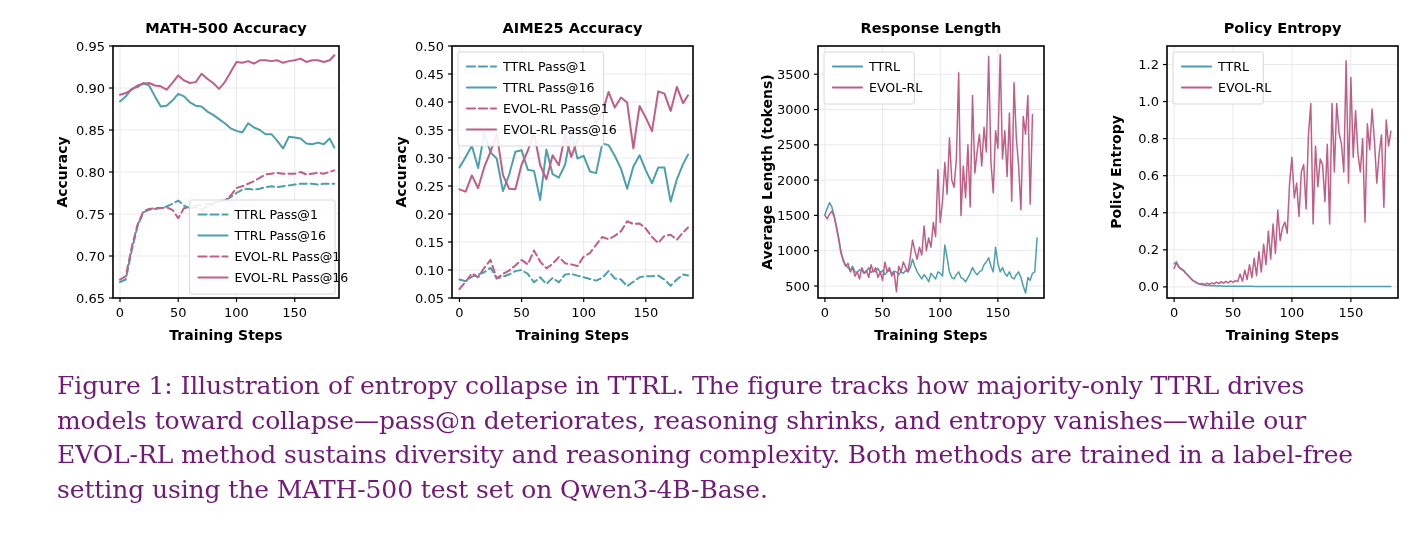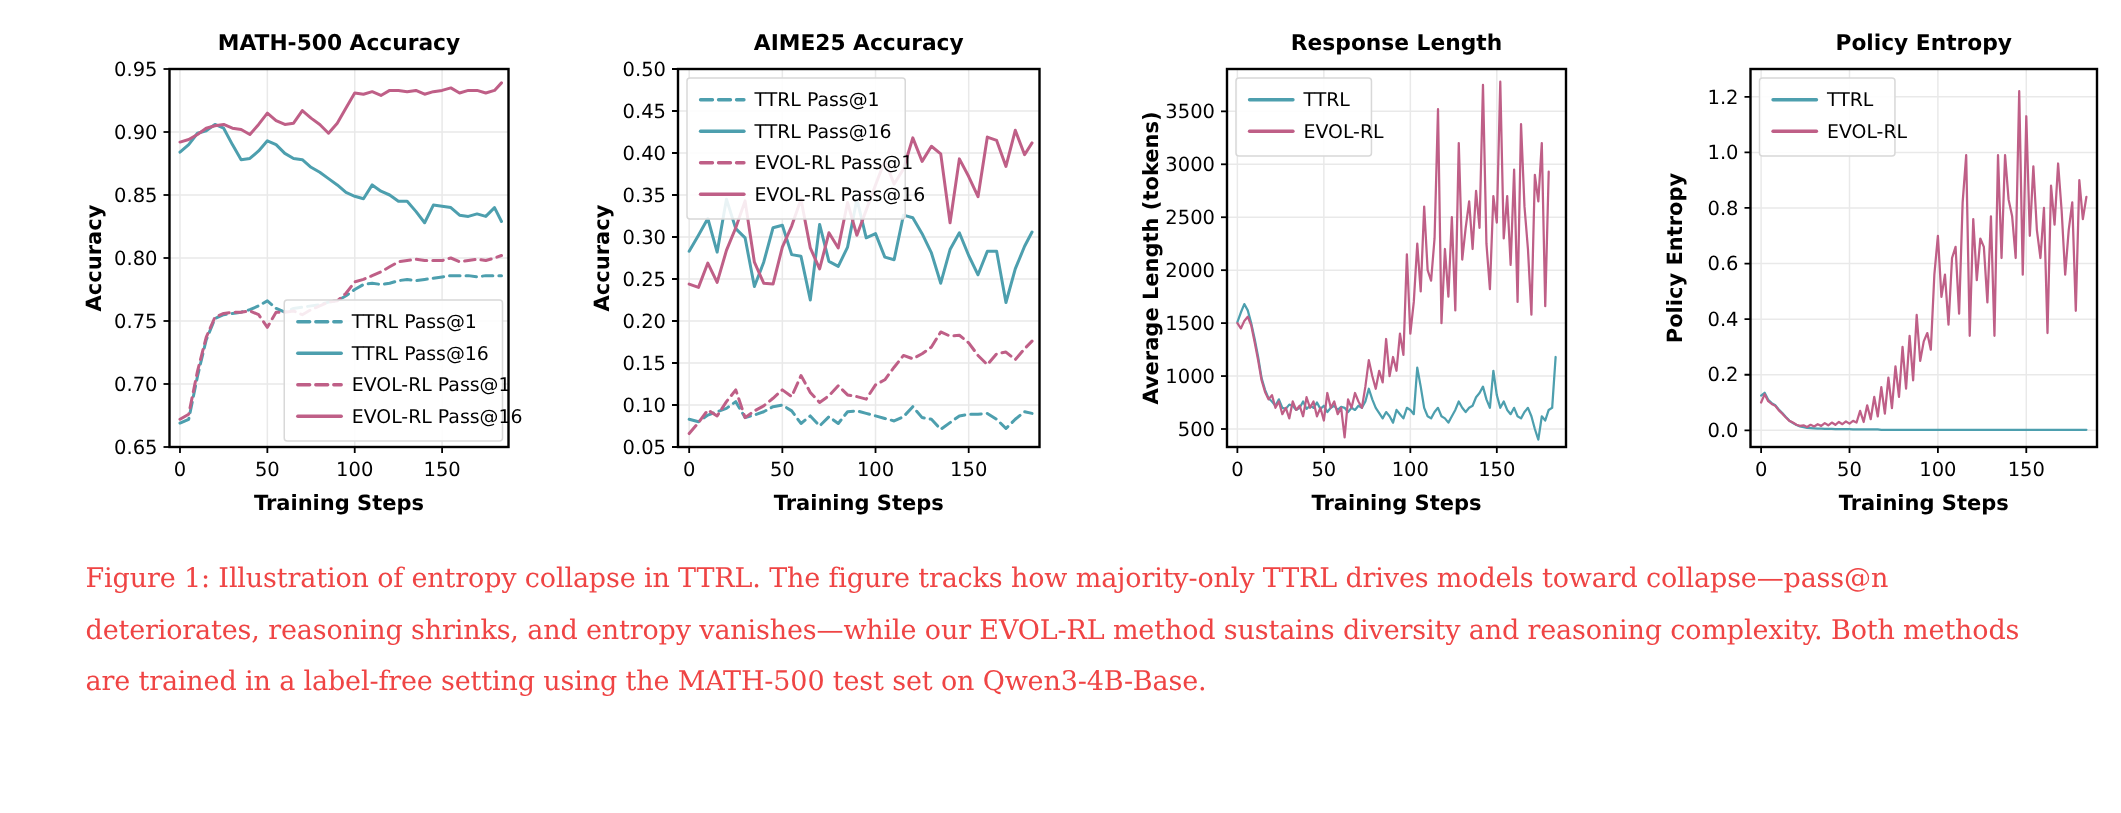--- a/index.html
+++ b/index.html
@@ -35,23 +35,23 @@
   }
   .panel svg {
     display: block;
   }
   .caption {
     position: absolute;
     left: 57px;
     top: 369px;
     width: 1302px;
     font-family: "DejaVu Serif", serif;
-    font-size: 18px;
+    font-size: 25px;
     line-height: 34.5px;
-    color: #ef4444;
+    color: #701a75;
     text-align: left;
     letter-spacing: -0.1px;
   }
   
   .ax-title {
     font-family: "DejaVu Sans", sans-serif;
     font-size: 14.5px;
     font-weight: bold;
     fill: #000000;
   }

